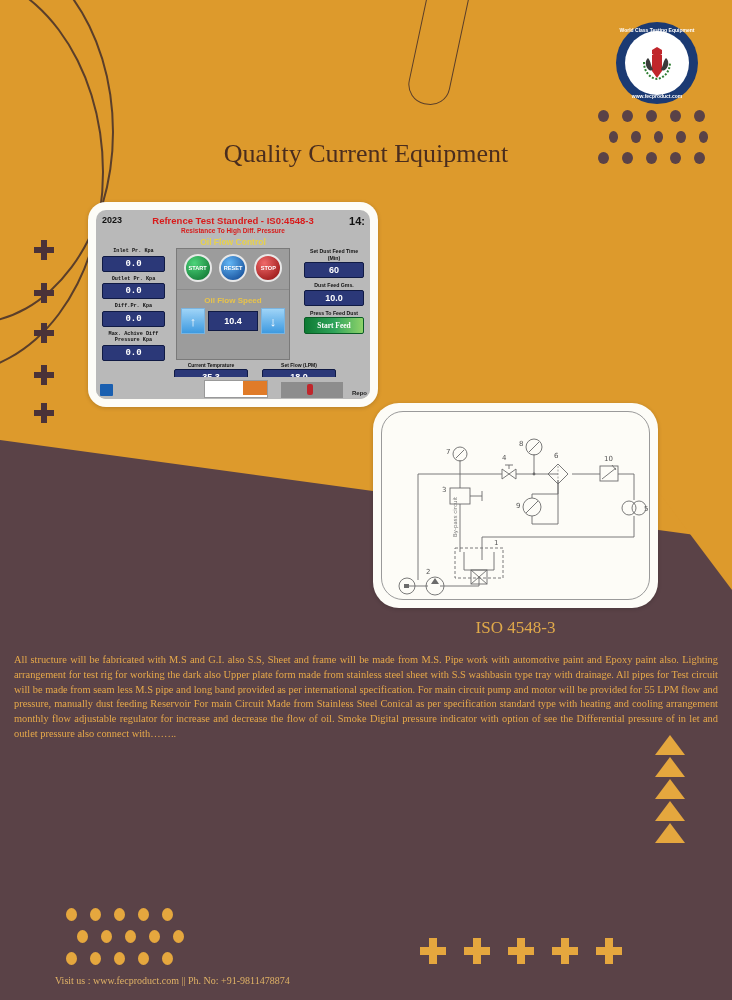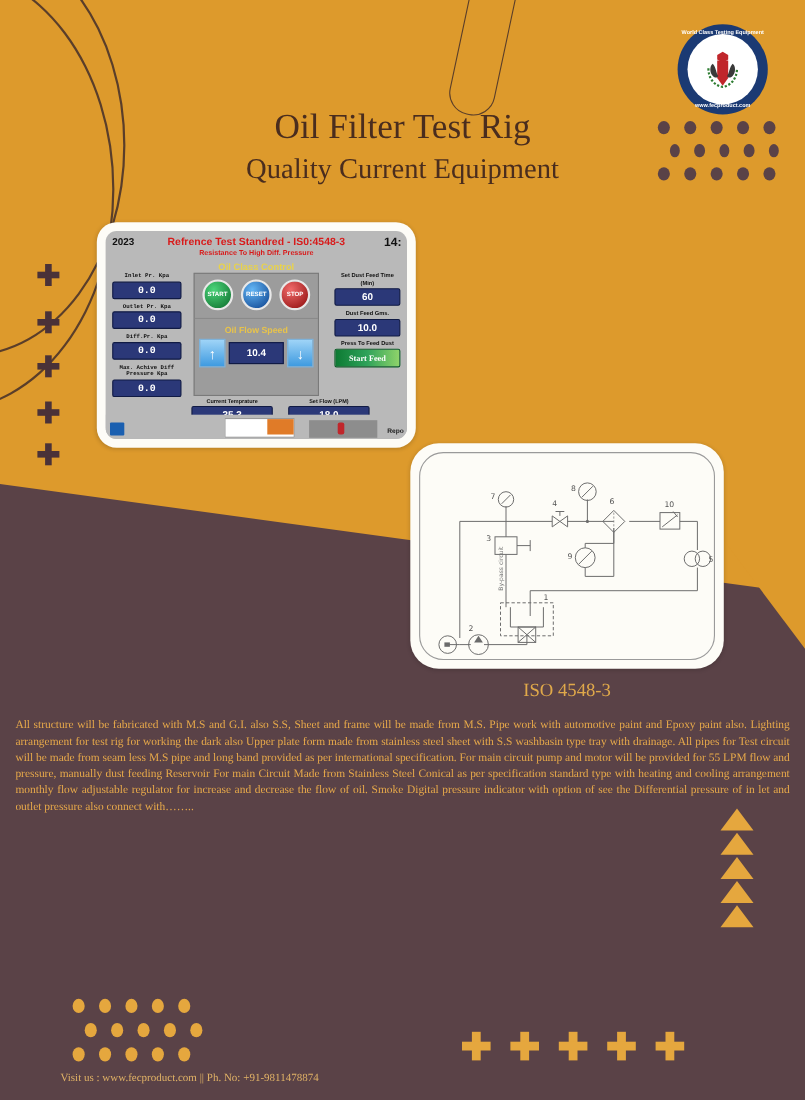--- a/index.html
+++ b/index.html
@@ -262,31 +262,30 @@
         <path d="M17 3 l-5 3 v4 l5 3 5-3 v-4 z" fill="#c0262b"></path>
         <rect x="12" y="11" width="10" height="16" fill="#c0262b"></rect>
         <path d="M12 27 l5 7 5-7 z" fill="#c0262b"></path>
         <path d="M8 14 c-3 2 -3 8 0 11 c2 2 4 2 5 0 c-2-2 -2-8 -5-11z" fill="#3a3a3a"></path>
         <path d="M26 14 c3 2 3 8 0 11 c-2 2 -4 2 -5 0 c2-2 2-8 5-11z" fill="#3a3a3a"></path>
         <path d="M4 18 c0 10 6 16 13 17 c7-1 13-7 13-17" fill="none" stroke="#2e7d32" stroke-width="2" stroke-dasharray="2,1.6"></path>
       </svg>
     </div>
   </div>
 
-  <div class="title">Oil Filter Test Rig</div>
   <div class="subtitle">Quality Current Equipment</div>
 
   <div class="hmi-card">
     <div class="hmi">
 
       <div class="hmi-date">2023</div>
       <div class="hmi-time">14:</div>
       <div class="hmi-title">Refrence Test Standred - IS0:4548-3</div>
       <div class="hmi-sub">Resistance To High Diff. Pressure</div>
-      <div class="hmi-oilflow">Oil Class Control</div>
+      <div class="hmi-oilflow">Oil Flow Control</div>
 
       <div class="col-left">
         <div class="lbl">Inlet Pr. Kpa</div>
         <div class="val">0.0</div>
         <div class="lbl">Outlet Pr. Kpa</div>
         <div class="val">0.0</div>
         <div class="lbl">Diff.Pr. Kpa</div>
         <div class="val">0.0</div>
         <div class="lbl">Max. Achive Diff Pressure Kpa</div>
         <div class="val">0.0</div>

